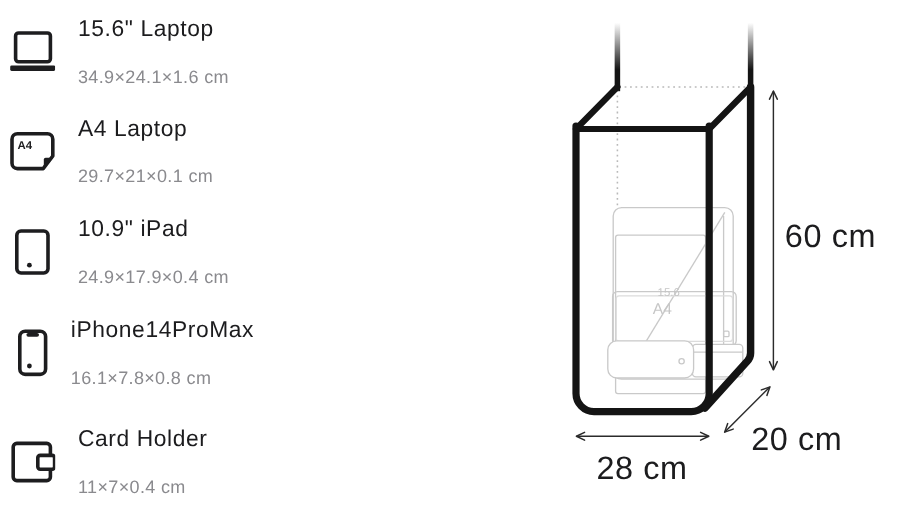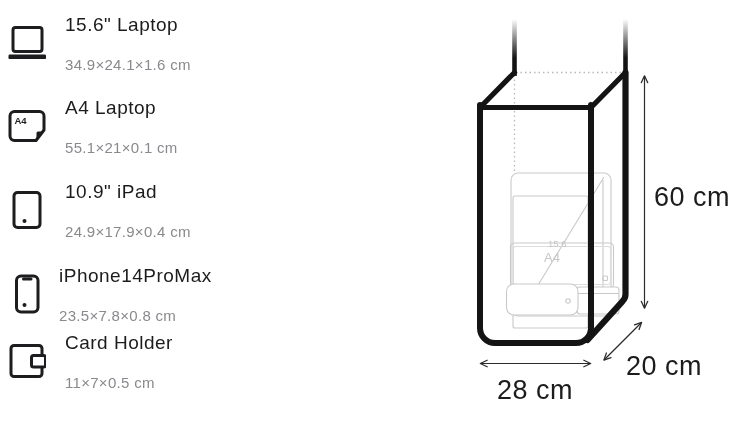--- a/index.html
+++ b/index.html
@@ -10,21 +10,21 @@
   }
   .stage{position:relative;width:750px;height:426px;background:#fff;}
 
   
   .item-row{position:absolute;left:8px;display:flex;align-items:center;gap:19px;height:46px;}
   .item-row .icon{flex:0 0 38px;width:38px;height:40px;}
   .item-text{display:flex;flex-direction:column;justify-content:center;}
   .item-name{font-size:19px;letter-spacing:0.5px;color:#1c1c1e;line-height:1.0;white-space:nowrap;}
   .item-dims{font-size:15px;letter-spacing:0.3px;color:#8a8a8e;line-height:1.0;margin-top:23px;white-space:nowrap;}
 
-  .row-1{top:20px;} .row-2{top:103px;} .row-3{top:187px;} .row-4{top:271px;gap:13px;} .row-5{top:338px;}
+  .row-1{top:20px;} .row-2{top:103px;} .row-3{top:187px;} .row-4{top:271px;gap:13px;} .row-5{top:362px;}
 
   .diagram{position:absolute;left:420px;top:0;width:330px;height:426px;}
   svg text{font-family:"Liberation Sans", sans-serif;}
   .dim-label{font-size:27px;fill:#1c1c1e;letter-spacing:0.5px;}
   .faint-label{fill:#c6c6c6;}
 </style>
 </head>
 <body>
 
 <div class="stage">
@@ -41,21 +41,21 @@
   </div>
 
   <div class="item-row row-2">
     <svg class="icon" viewBox="0 0 38 40">
       <path d="M36 24 V10 a4.5 4.5 0 0 0 -4.5 -4.5 H6.5 a4.5 4.5 0 0 0 -4.5 4.5 v20 a4.5 4.5 0 0 0 4.5 4.5 h21.5 z" fill="none" stroke="#1d1d1f" stroke-width="3" stroke-linejoin="round"></path>
       <path d="M28.5 34.5 v-7.5 a1.5 1.5 0 0 1 1.5 -1.5 h6.5 z" fill="#1d1d1f"></path>
       <text x="6.5" y="18" font-size="9.5" font-weight="bold" fill="#1d1d1f">A4</text>
     </svg>
     <div class="item-text">
       <div class="item-name">A4 Laptop</div>
-      <div class="item-dims">55.1×21×0.1 cm</div>
+      <div class="item-dims">29.7×21×0.1 cm</div>
     </div>
   </div>
 
   <div class="item-row row-3">
     <svg class="icon" viewBox="0 0 38 40">
       <rect x="6" y="2.5" width="26" height="35" rx="3.5" fill="none" stroke="#1d1d1f" stroke-width="3"></rect>
       <circle cx="16.5" cy="31" r="2" fill="#1d1d1f"></circle>
     </svg>
     <div class="item-text">
       <div class="item-name">10.9" iPad</div>
@@ -64,32 +64,32 @@
   </div>
 
   <div class="item-row row-4">
     <svg class="icon" viewBox="0 0 38 40">
       <rect x="8.5" y="2" width="21.5" height="36" rx="4.5" fill="none" stroke="#1d1d1f" stroke-width="3"></rect>
       <rect x="14" y="3.4" width="10.5" height="3.2" rx="1.6" fill="#1d1d1f"></rect>
       <circle cx="16.5" cy="31" r="2" fill="#1d1d1f"></circle>
     </svg>
     <div class="item-text">
       <div class="item-name">iPhone14ProMax</div>
-      <div class="item-dims">23.5×7.8×0.8 cm</div>
+      <div class="item-dims">16.1×7.8×0.8 cm</div>
     </div>
   </div>
 
   <div class="item-row row-5">
     <svg class="icon" viewBox="0 0 38 40">
       <rect x="3" y="4.5" width="31" height="31" rx="3" fill="none" stroke="#1d1d1f" stroke-width="3"></rect>
       <rect x="23.5" y="14.5" width="14" height="11.5" rx="2" fill="#ffffff" stroke="#1d1d1f" stroke-width="3"></rect>
     </svg>
     <div class="item-text">
       <div class="item-name">Card Holder</div>
-      <div class="item-dims">11×7×0.5 cm</div>
+      <div class="item-dims">11×7×0.4 cm</div>
     </div>
   </div>
 
   <svg class="diagram" viewBox="420 0 330 426">
     <defs>
       <linearGradient id="strapFade" gradientUnits="userSpaceOnUse" x1="0" y1="19" x2="0" y2="58">
         <stop offset="0" stop-color="#141414" stop-opacity="0"></stop>
         <stop offset="1" stop-color="#141414" stop-opacity="1"></stop>
       </linearGradient>
       <marker id="ah" viewBox="0 0 10 10" refX="8.6" refY="5" markerWidth="7.5" markerHeight="7.5" orient="auto-start-reverse">

